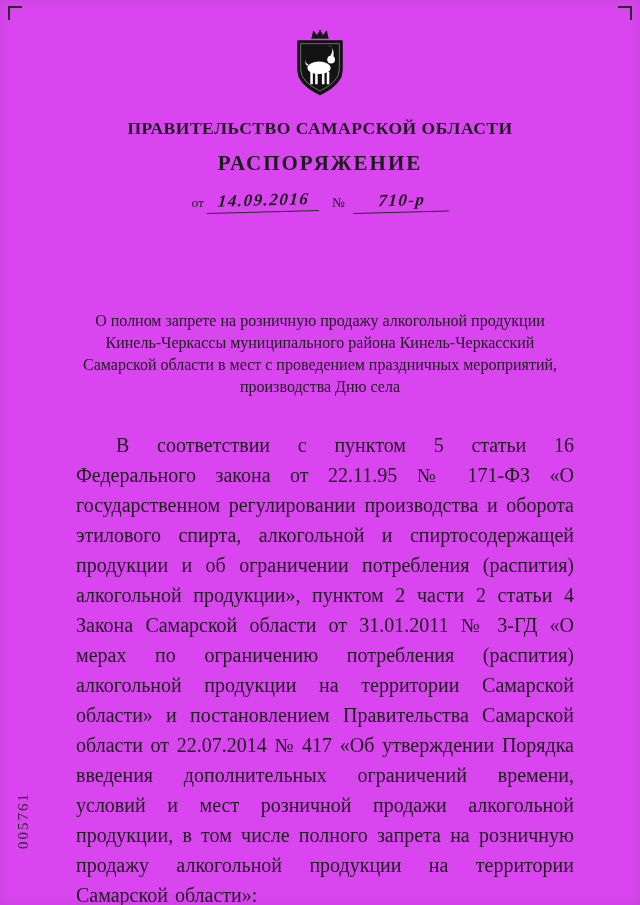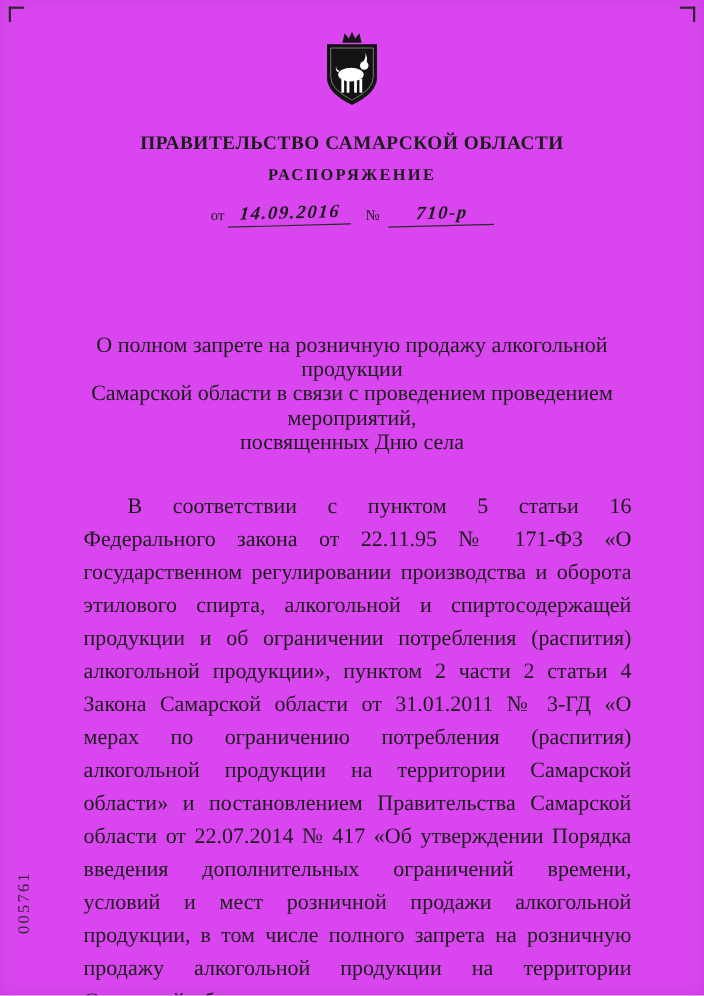--- a/index.html
+++ b/index.html
@@ -32,21 +32,21 @@
   .org-name {
     margin: 0 0 12px 0;
     text-align: center;
     font-size: 17.5px;
     font-weight: bold;
     letter-spacing: 0.5px;
   }
   .doc-type {
     margin: 0 0 16px 0;
     text-align: center;
-    font-size: 15px;
+    font-size: 21px;
     font-weight: bold;
     letter-spacing: 2px;
   }
   .date-line {
     text-align: center;
     font-size: 13.5px;
     margin-bottom: 0;
     white-space: nowrap;
   }
   .handwritten {
@@ -60,21 +60,21 @@
     letter-spacing: 1.5px;
     transform: rotate(-1.5deg) skewX(-6deg);
     transform-origin: left bottom;
     color: #1a1a1a;
   }
   .date-sep { display: inline-block; margin: 0 4px 0 10px; }
 
   .doc-title {
     margin-top: 96px;
     text-align: center;
-    font-size: 20px;
+    font-size: 16px;
     line-height: 22px;
     padding: 0 52px;
   }
 
   .body-text {
     margin-top: 32px;
     padding: 0 66px 0 76px;
     font-size: 20px;
     line-height: 30px;
     text-align: justify;
@@ -136,22 +136,23 @@
 
   <div class="date-line">
     <span>от</span>
     <span class="handwritten">14.09.2016</span>
     <span class="date-sep">№</span>
     <span class="handwritten">710-р</span>
   </div>
 
   <div class="doc-title">
     <div>О полном запрете на розничную продажу алкогольной продукции</div>
-    <div>Самарской области в связи с проведением проведением мероприятий,</div>
-    <div>посвященных Дню села</div>
+    <div>Кинель-Черкассы муниципального района Кинель-Черкасский</div>
+    <div>Самарской области в мест с проведением праздничных мероприятий,</div>
+    <div>производства Дню села</div>
   </div>
 
   <div class="body-text">
     <p>В соответствии с пунктом 5 статьи 16 Федерального закона от 22.11.95 № 171-ФЗ «О государственном регулировании производства и оборота этилового спирта, алкогольной и спиртосодержащей продукции и об ограничении потребления (распития) алкогольной продукции», пунктом 2 части 2 статьи 4 Закона Самарской области от 31.01.2011 № 3-ГД «О мерах по ограничению потребления (распития) алкогольной продукции на территории Самарской области» и постановлением Правительства Самарской области от 22.07.2014 № 417 «Об утверждении Порядка введения дополнительных ограничений времени, условий и мест розничной продажи алкогольной продукции, в том числе полного запрета на розничную продажу алкогольной продукции на территории Самарской области»:</p>
   </div>
 
   <div class="reg-number">005761</div>
 
 </div>
 

